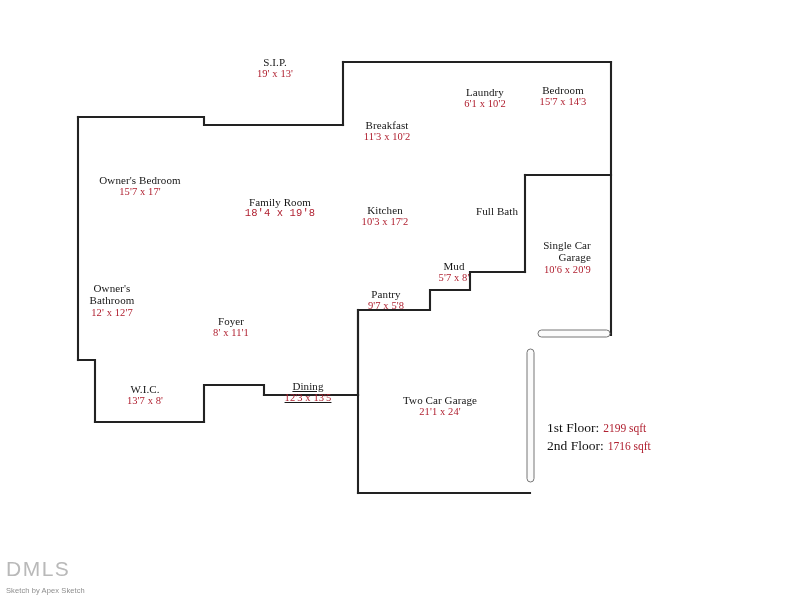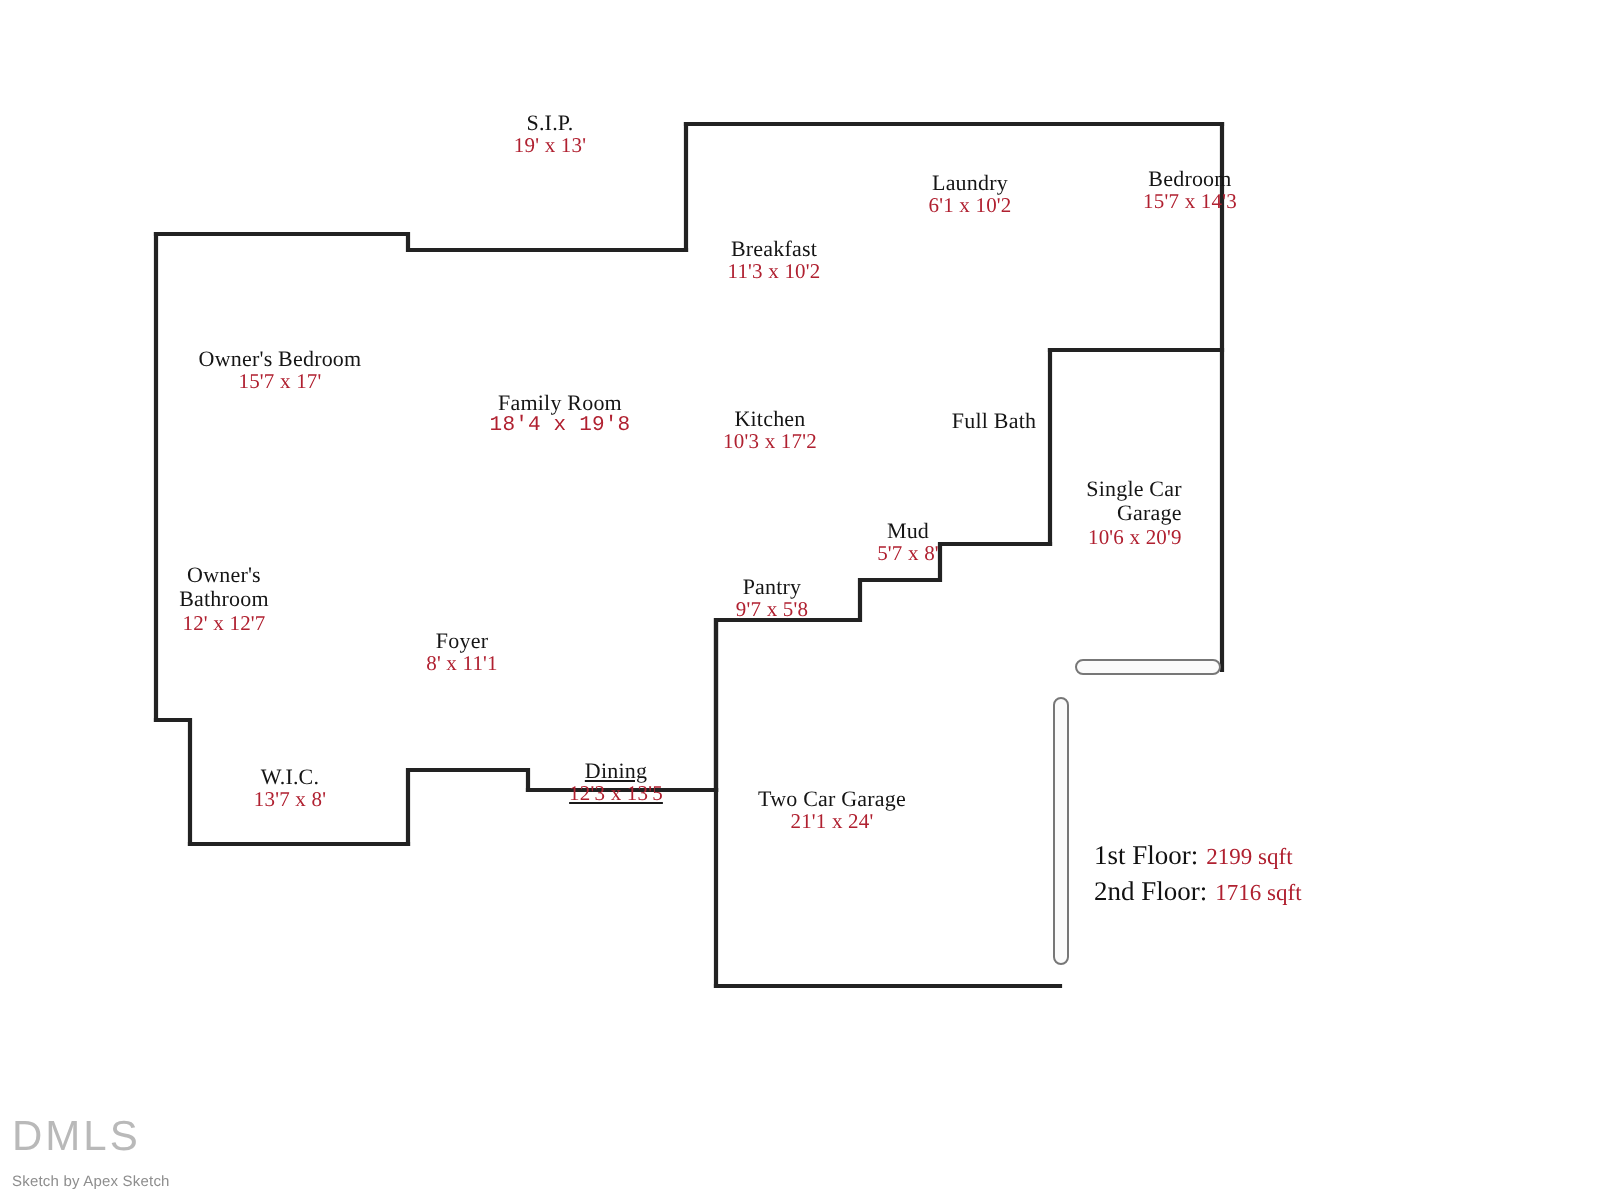--- a/index.html
+++ b/index.html
@@ -130,21 +130,21 @@
 
   <div id="room-labels">
       <div class="room-label" style="left: 275px; top: 56px;">
         <span class="room-name">S.I.P.</span>
         <span class="room-dims" style="color: rgb(176, 32, 48);">19' x 13'</span>
       </div>
       <div class="room-label" style="left: 485px; top: 86px;">
         <span class="room-name">Laundry</span>
         <span class="room-dims" style="color: rgb(176, 32, 48);">6'1 x 10'2</span>
       </div>
-      <div class="room-label" style="left: 595px; top: 84px;">
+      <div class="room-label" style="left: 563px; top: 84px;">
         <span class="room-name">Bedroom</span>
         <span class="room-dims" style="color: rgb(176, 32, 48);">15'7 x 14'3</span>
       </div>
       <div class="room-label" style="left: 387px; top: 119px;">
         <span class="room-name">Breakfast</span>
         <span class="room-dims" style="color: rgb(176, 32, 48);">11'3 x 10'2</span>
       </div>
       <div class="room-label" style="left: 140px; top: 174px;">
         <span class="room-name">Owner's Bedroom</span>
         <span class="room-dims" style="color: rgb(176, 32, 48);">15'7 x 17'</span>
@@ -183,21 +183,21 @@
         <span class="room-dims" style="color: rgb(176, 32, 48);">8' x 11'1</span>
       </div>
       <div class="room-label" style="left: 308px; top: 380px; text-decoration: underline;">
         <span class="room-name">Dining</span>
         <span class="room-dims" style="color: rgb(176, 32, 48);">12'3 x 13'5</span>
       </div>
       <div class="room-label" style="left: 145px; top: 383px;">
         <span class="room-name">W.I.C.</span>
         <span class="room-dims" style="color: rgb(176, 32, 48);">13'7 x 8'</span>
       </div>
-      <div class="room-label" style="left: 416px; top: 394px;">
+      <div class="room-label" style="left: 440px; top: 394px;">
         <span class="room-name">Two Car Garage</span>
         <span class="room-dims" style="color: rgb(176, 32, 48);">21'1 x 24'</span>
       </div>
     </div>
 
   <div id="area-summary">
       <div class="area-line indent-1"><span class="area-label">1st Floor:</span><span class="area-value" style="color: rgb(176, 32, 48);">2199 sqft</span></div>
       <div class="area-line indent-1"><span class="area-label">2nd Floor:</span><span class="area-value" style="color: rgb(176, 32, 48);">1716 sqft</span></div>
     </div>
 

